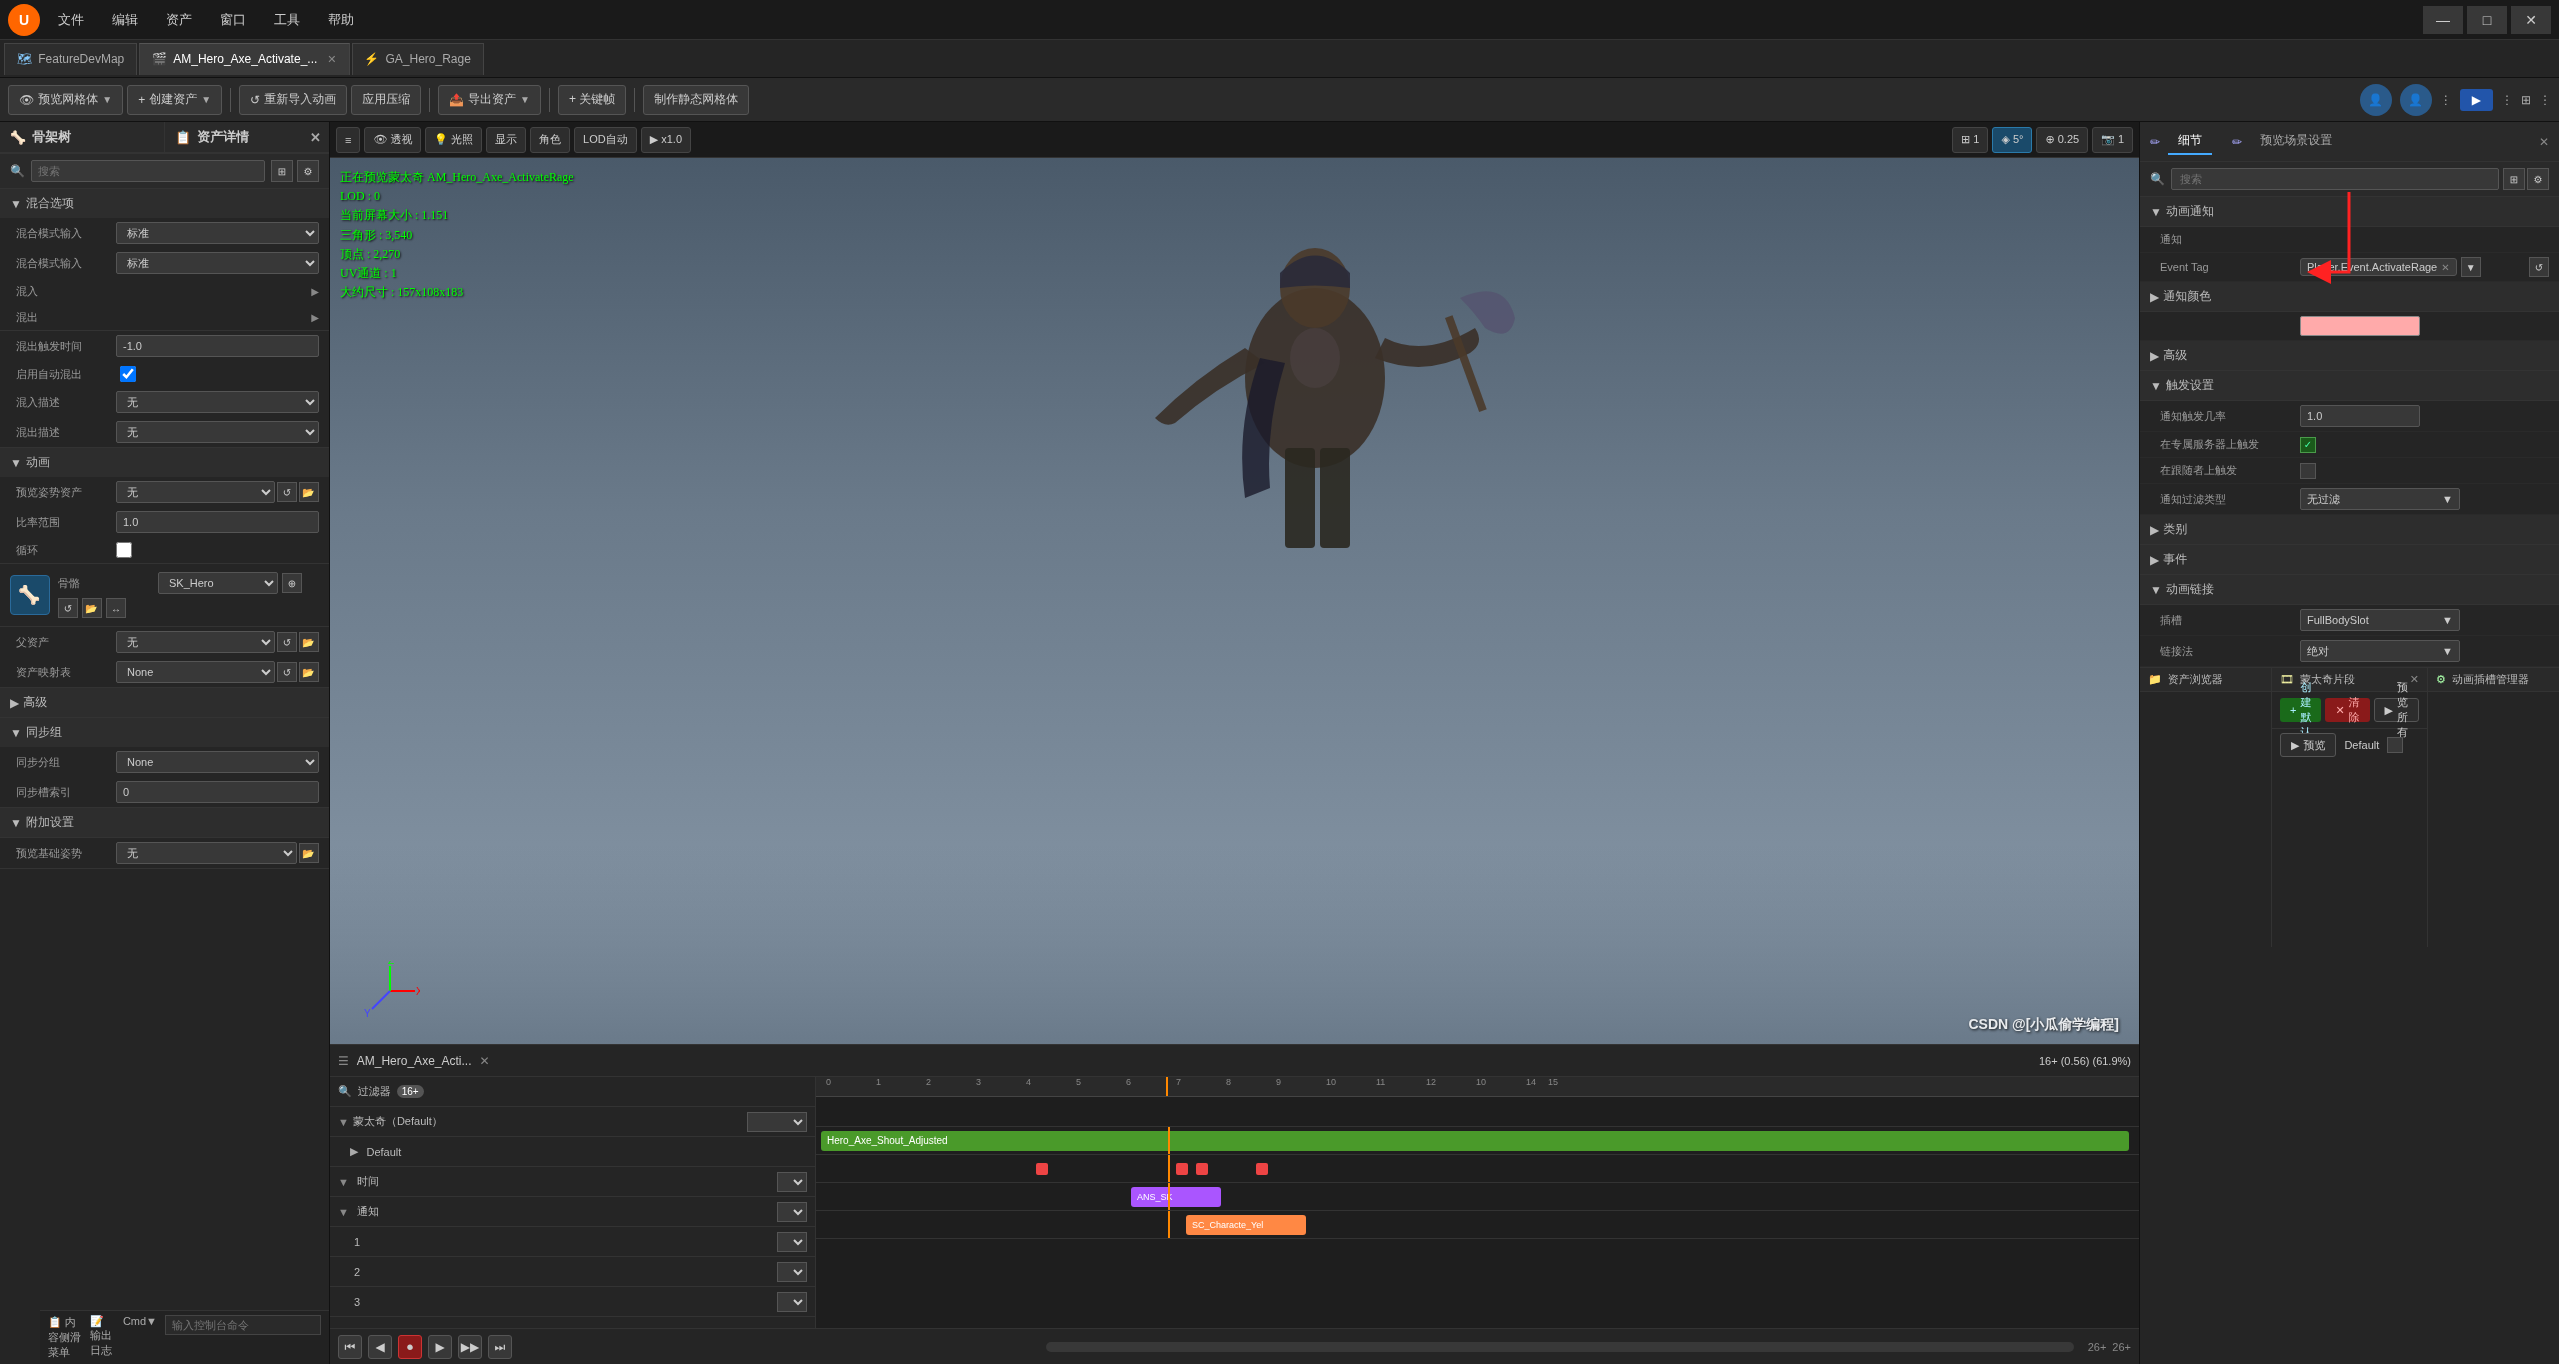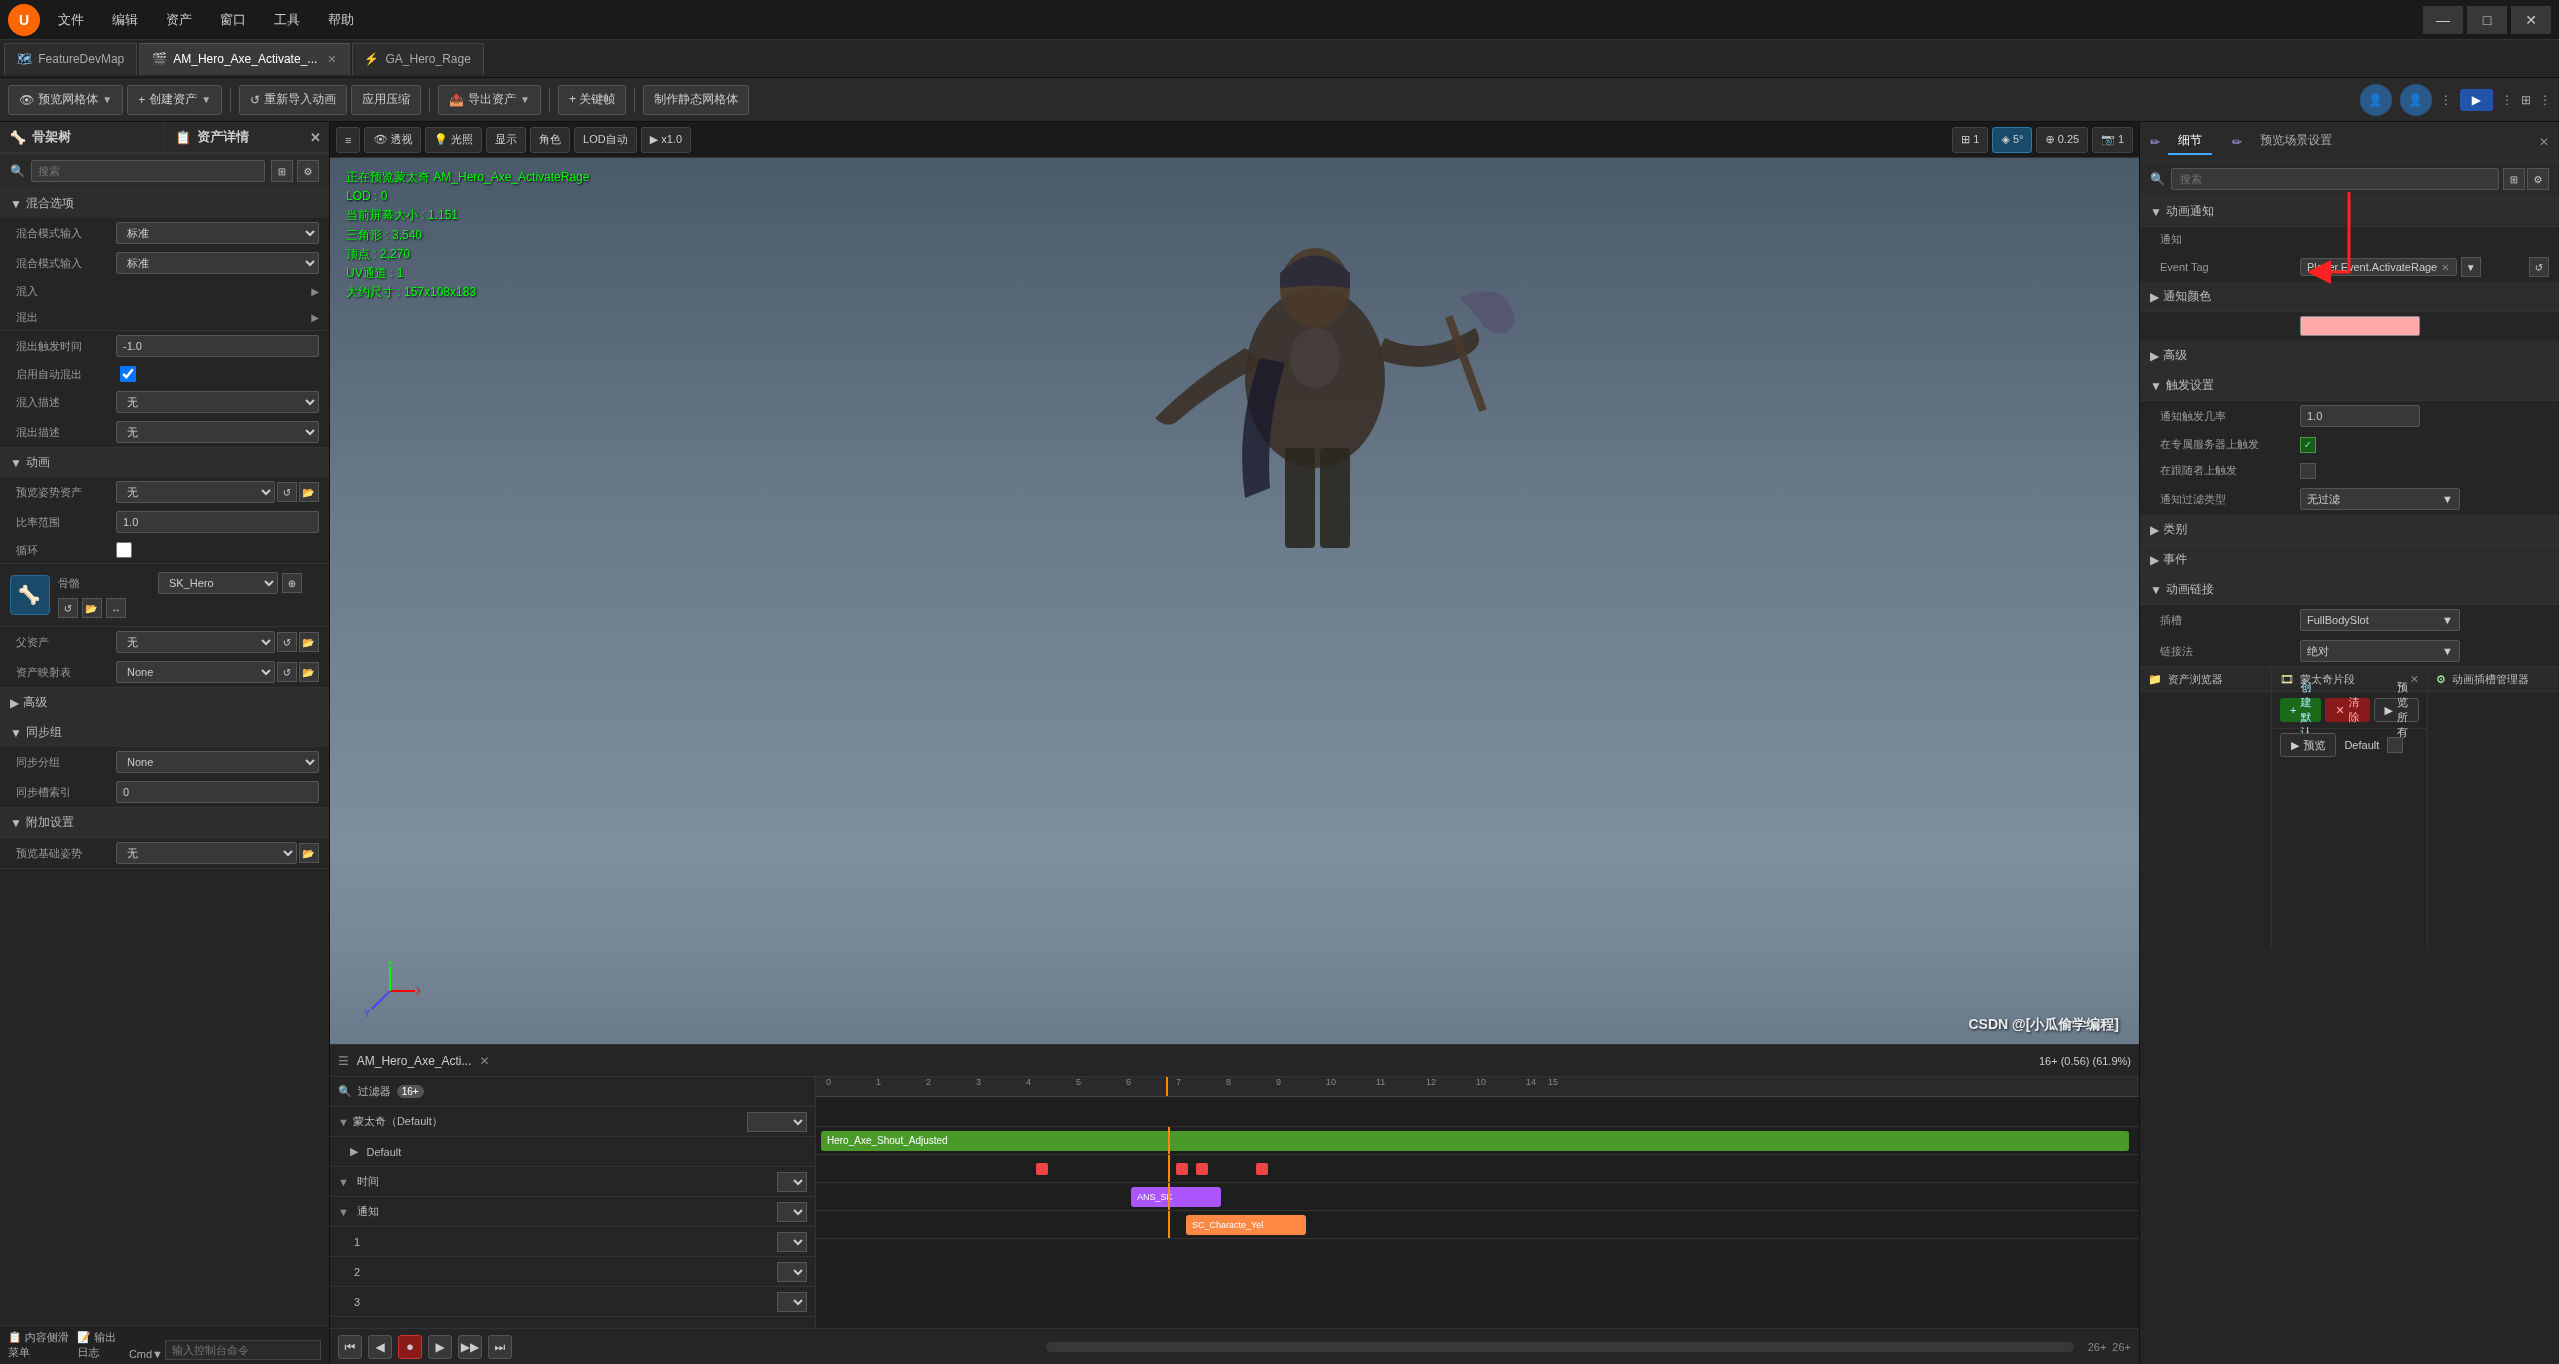--- a/index.html
+++ b/index.html
@@ -38,21 +38,21 @@
     .checkbox-ctrl { width: 16px; height: 16px; }
     .bone-preview { display: flex; align-items: center; gap: 8px; padding: 6px 10px; }
     .bone-icon { width: 40px; height: 40px; background: #1a4a6a; border: 1px solid #2a6a9a; display: flex; align-items: center; justify-content: center; color: #4af; font-size: 18px; border-radius: 4px; }
 
     
     #center-area { flex: 1; display: flex; flex-direction: column; background: #1a1a1a; }
     #viewport-toolbar { display: flex; align-items: center; background: #1a1a1a; height: 36px; padding: 0 6px; gap: 4px; border-bottom: 1px solid #333; }
     .vp-btn { display: flex; align-items: center; gap: 3px; padding: 3px 8px; background: #2d2d2d; border: 1px solid #444; border-radius: 3px; color: #ccc; font-size: 11px; cursor: pointer; height: 26px; }
     .vp-btn.active { background: #1a4a6a; border-color: #2a7aaa; }
     #viewport { flex: 1; position: relative; background: #3a4a55; overflow: hidden; }
-    #viewport .vp-info { position: absolute; top: 10px; left: 16px; color: #0f0; font-size: 12px; font-family: Liberation Sans, sans-serif; line-height: 1.6; text-shadow: 1px 1px 2px #000; }
+    #viewport .vp-info { position: absolute; top: 10px; left: 10px; color: #0f0; font-size: 12px; font-family: Liberation Serif, serif; line-height: 1.6; text-shadow: 1px 1px 2px #000; }
     #timeline-area { height: 320px; background: #1e1e1e; border-top: 1px solid #333; display: flex; flex-direction: column; }
     #timeline-header { display: flex; align-items: center; padding: 4px 8px; background: #252525; border-bottom: 1px solid #333; gap: 8px; height: 32px; }
     #timeline-content { display: flex; flex: 1; overflow: hidden; }
     #timeline-left { width: 486px; background: #252525; border-right: 1px solid #333; }
     #timeline-right { flex: 1; background: #1e1e1e; position: relative; overflow: hidden; }
     .tl-track-header { display: flex; align-items: center; padding: 0 8px; height: 30px; border-bottom: 1px solid #333; font-size: 11px; color: #bbb; gap: 4px; }
     .tl-track-header .select-sm { background: #383838; border: 1px solid #555; color: #ccc; font-size: 10px; height: 20px; padding: 0 4px; }
     #timeline-controls { display: flex; align-items: center; padding: 4px 8px; background: #252525; border-top: 1px solid #333; gap: 6px; height: 36px; }
     .tl-btn { display: flex; align-items: center; justify-content: center; width: 24px; height: 24px; background: #383838; border: 1px solid #555; border-radius: 3px; cursor: pointer; color: #ccc; font-size: 12px; }
     .tl-btn.record { background: #8a1a1a; border-color: #c33; }
@@ -359,21 +359,21 @@
     <div class="sidebar-section">
       <div class="sidebar-row">
         <label>预览基础姿势</label>
         <select class="select-ctrl ctrl">
           <option>无</option>
         </select>
         <button style="background:#383838;border:1px solid #555;width:20px;height:20px;cursor:pointer;margin-left:2px;color:#ccc;font-size:10px;">📂</button>
       </div>
     </div>
 
-    <div style="margin-top:auto;border-top:1px solid #333;display:flex;align-items:flex-end;padding:4px 8px;background:#222;gap:2px;">
+    <div style="margin-top:auto;border-top:1px solid #333;display:flex;align-items:flex-start;padding:4px 8px;background:#222;gap:8px;margin-left:40px;">
       <span style="color:#aaa;cursor:pointer;font-size:11px;">📋 内容侧滑菜单</span>
       <span style="color:#aaa;cursor:pointer;font-size:11px;">📝 输出日志</span>
       <span style="color:#aaa;cursor:pointer;font-size:11px;">Cmd▼</span>
       <input type="text" placeholder="输入控制台命令" style="flex: 1 1 0%; background: rgb(42, 42, 42); border: 1px solid rgb(68, 68, 68); color: rgb(204, 204, 204); padding: 2px 6px; font-size: 11px; height: 20px;">
     </div>
   </div>
 
   <div id="center-area">
 
     <div id="viewport-toolbar">

